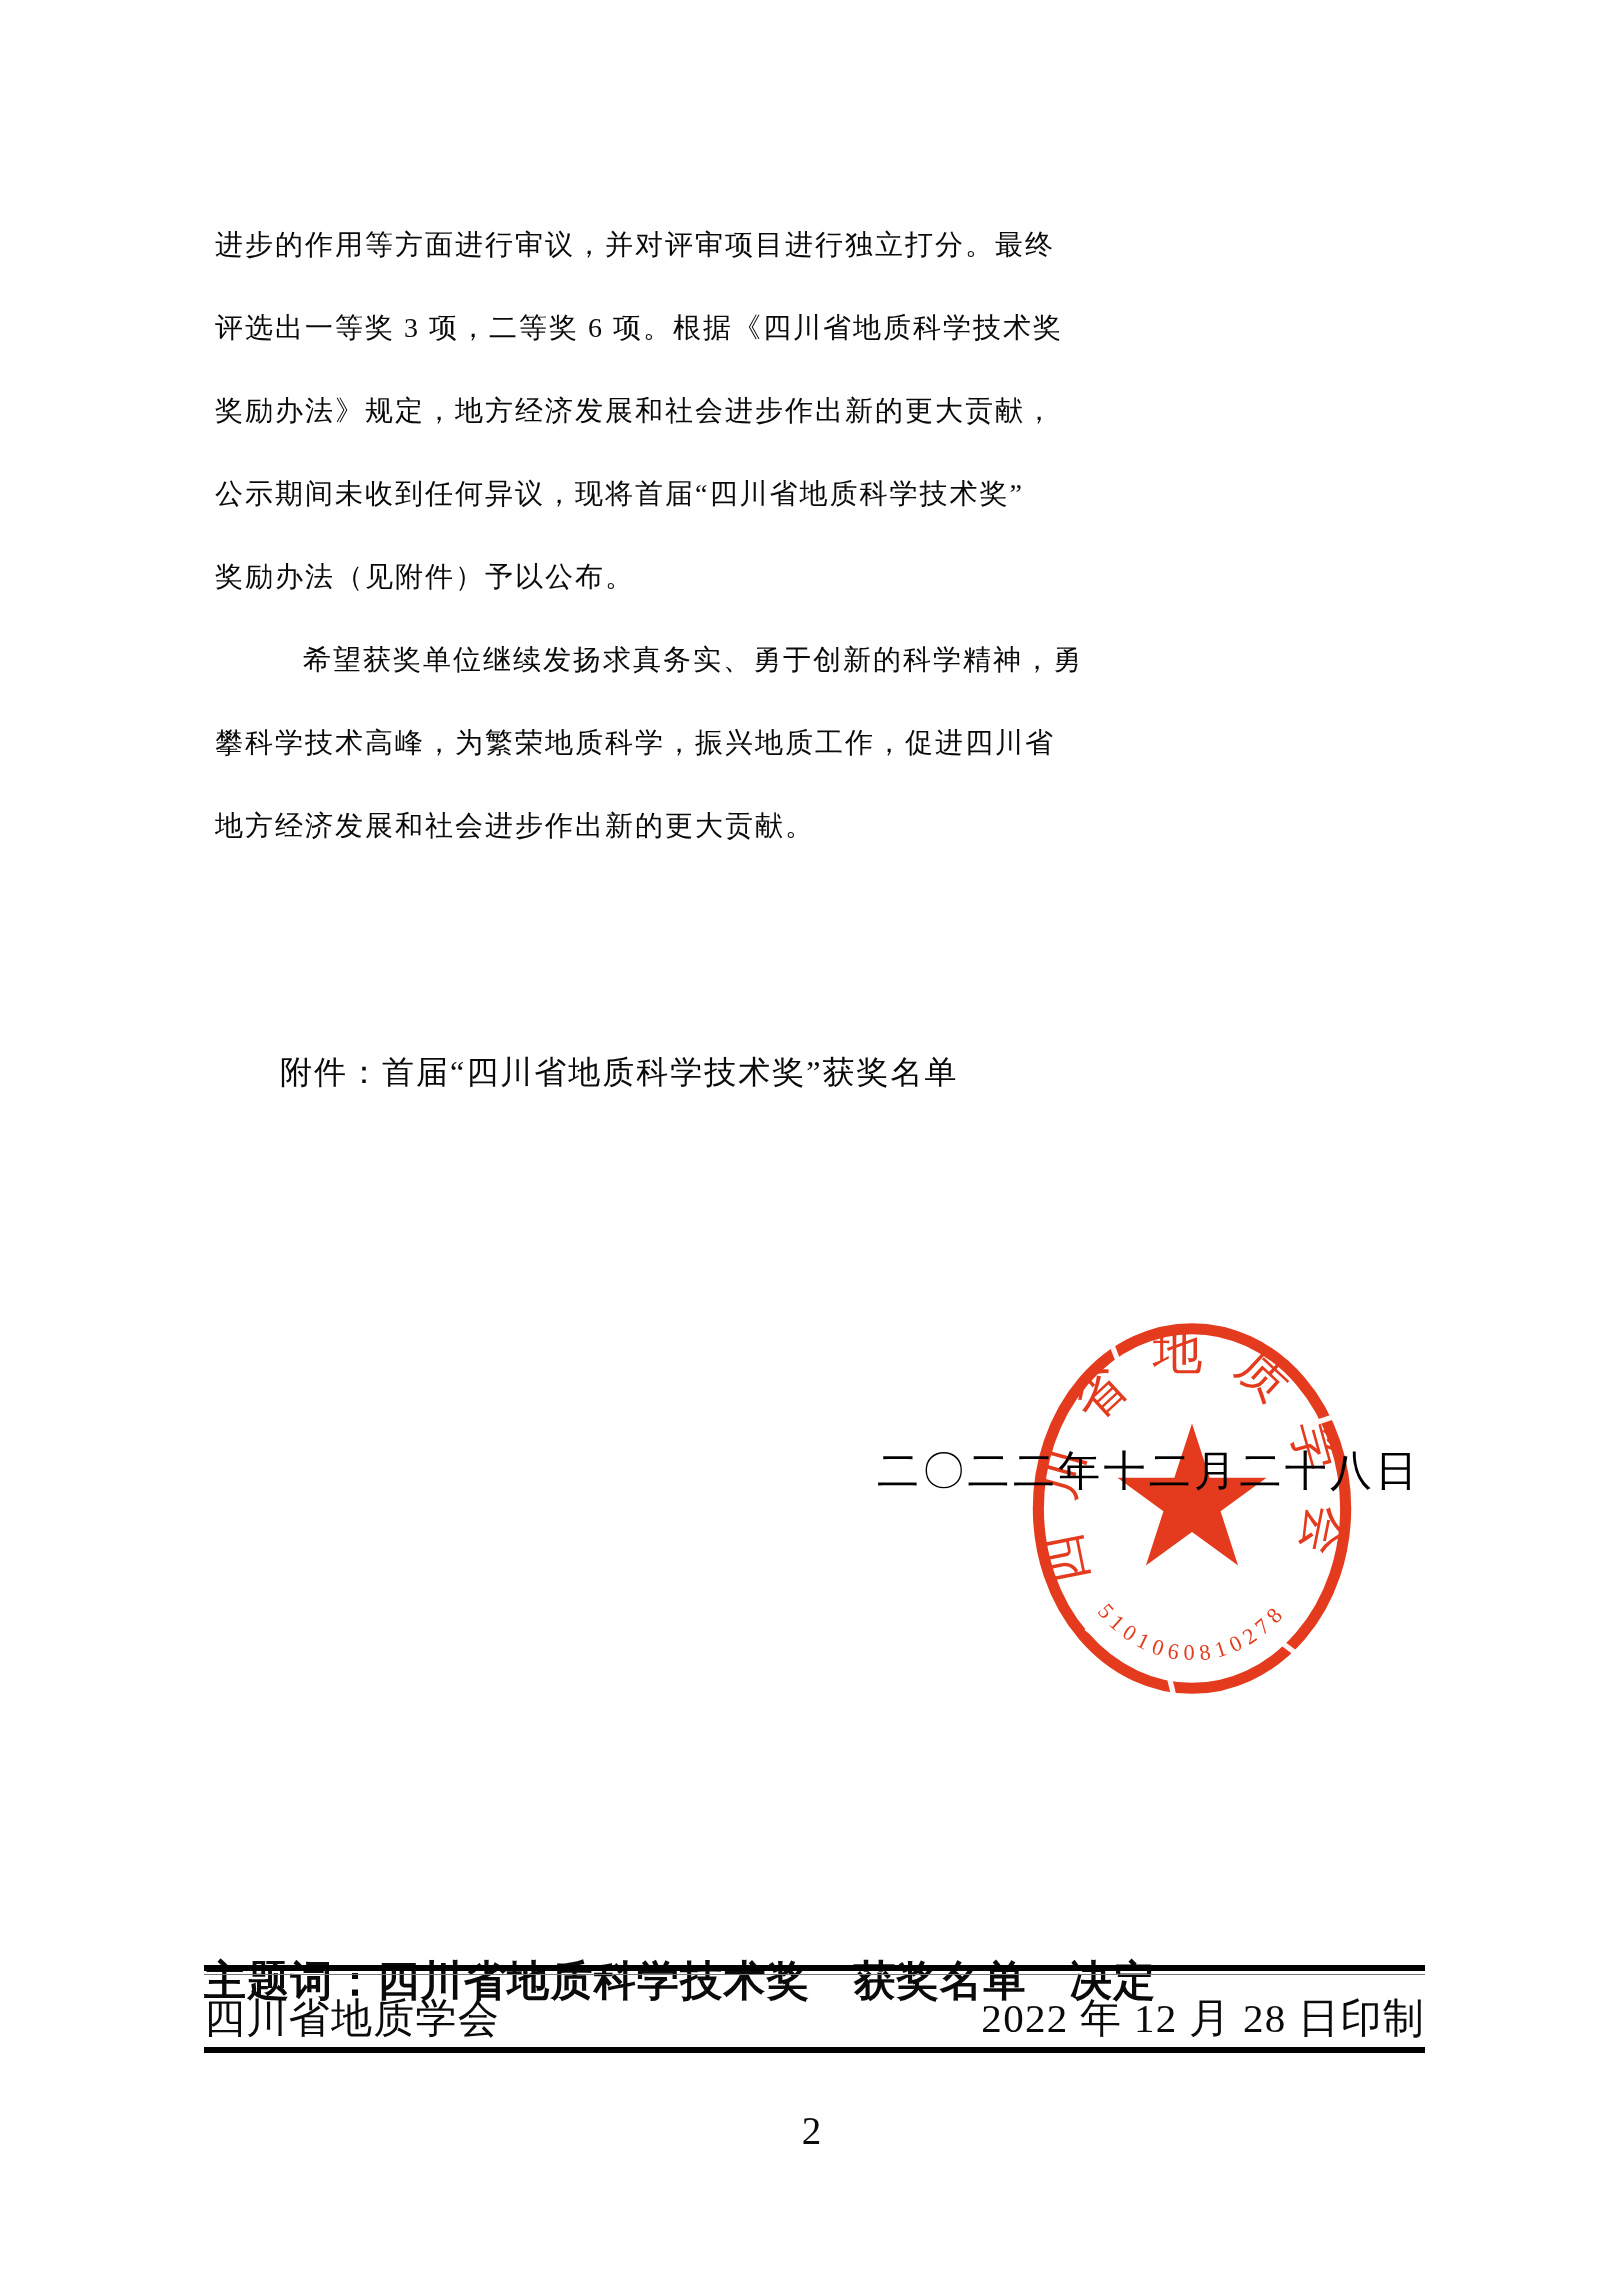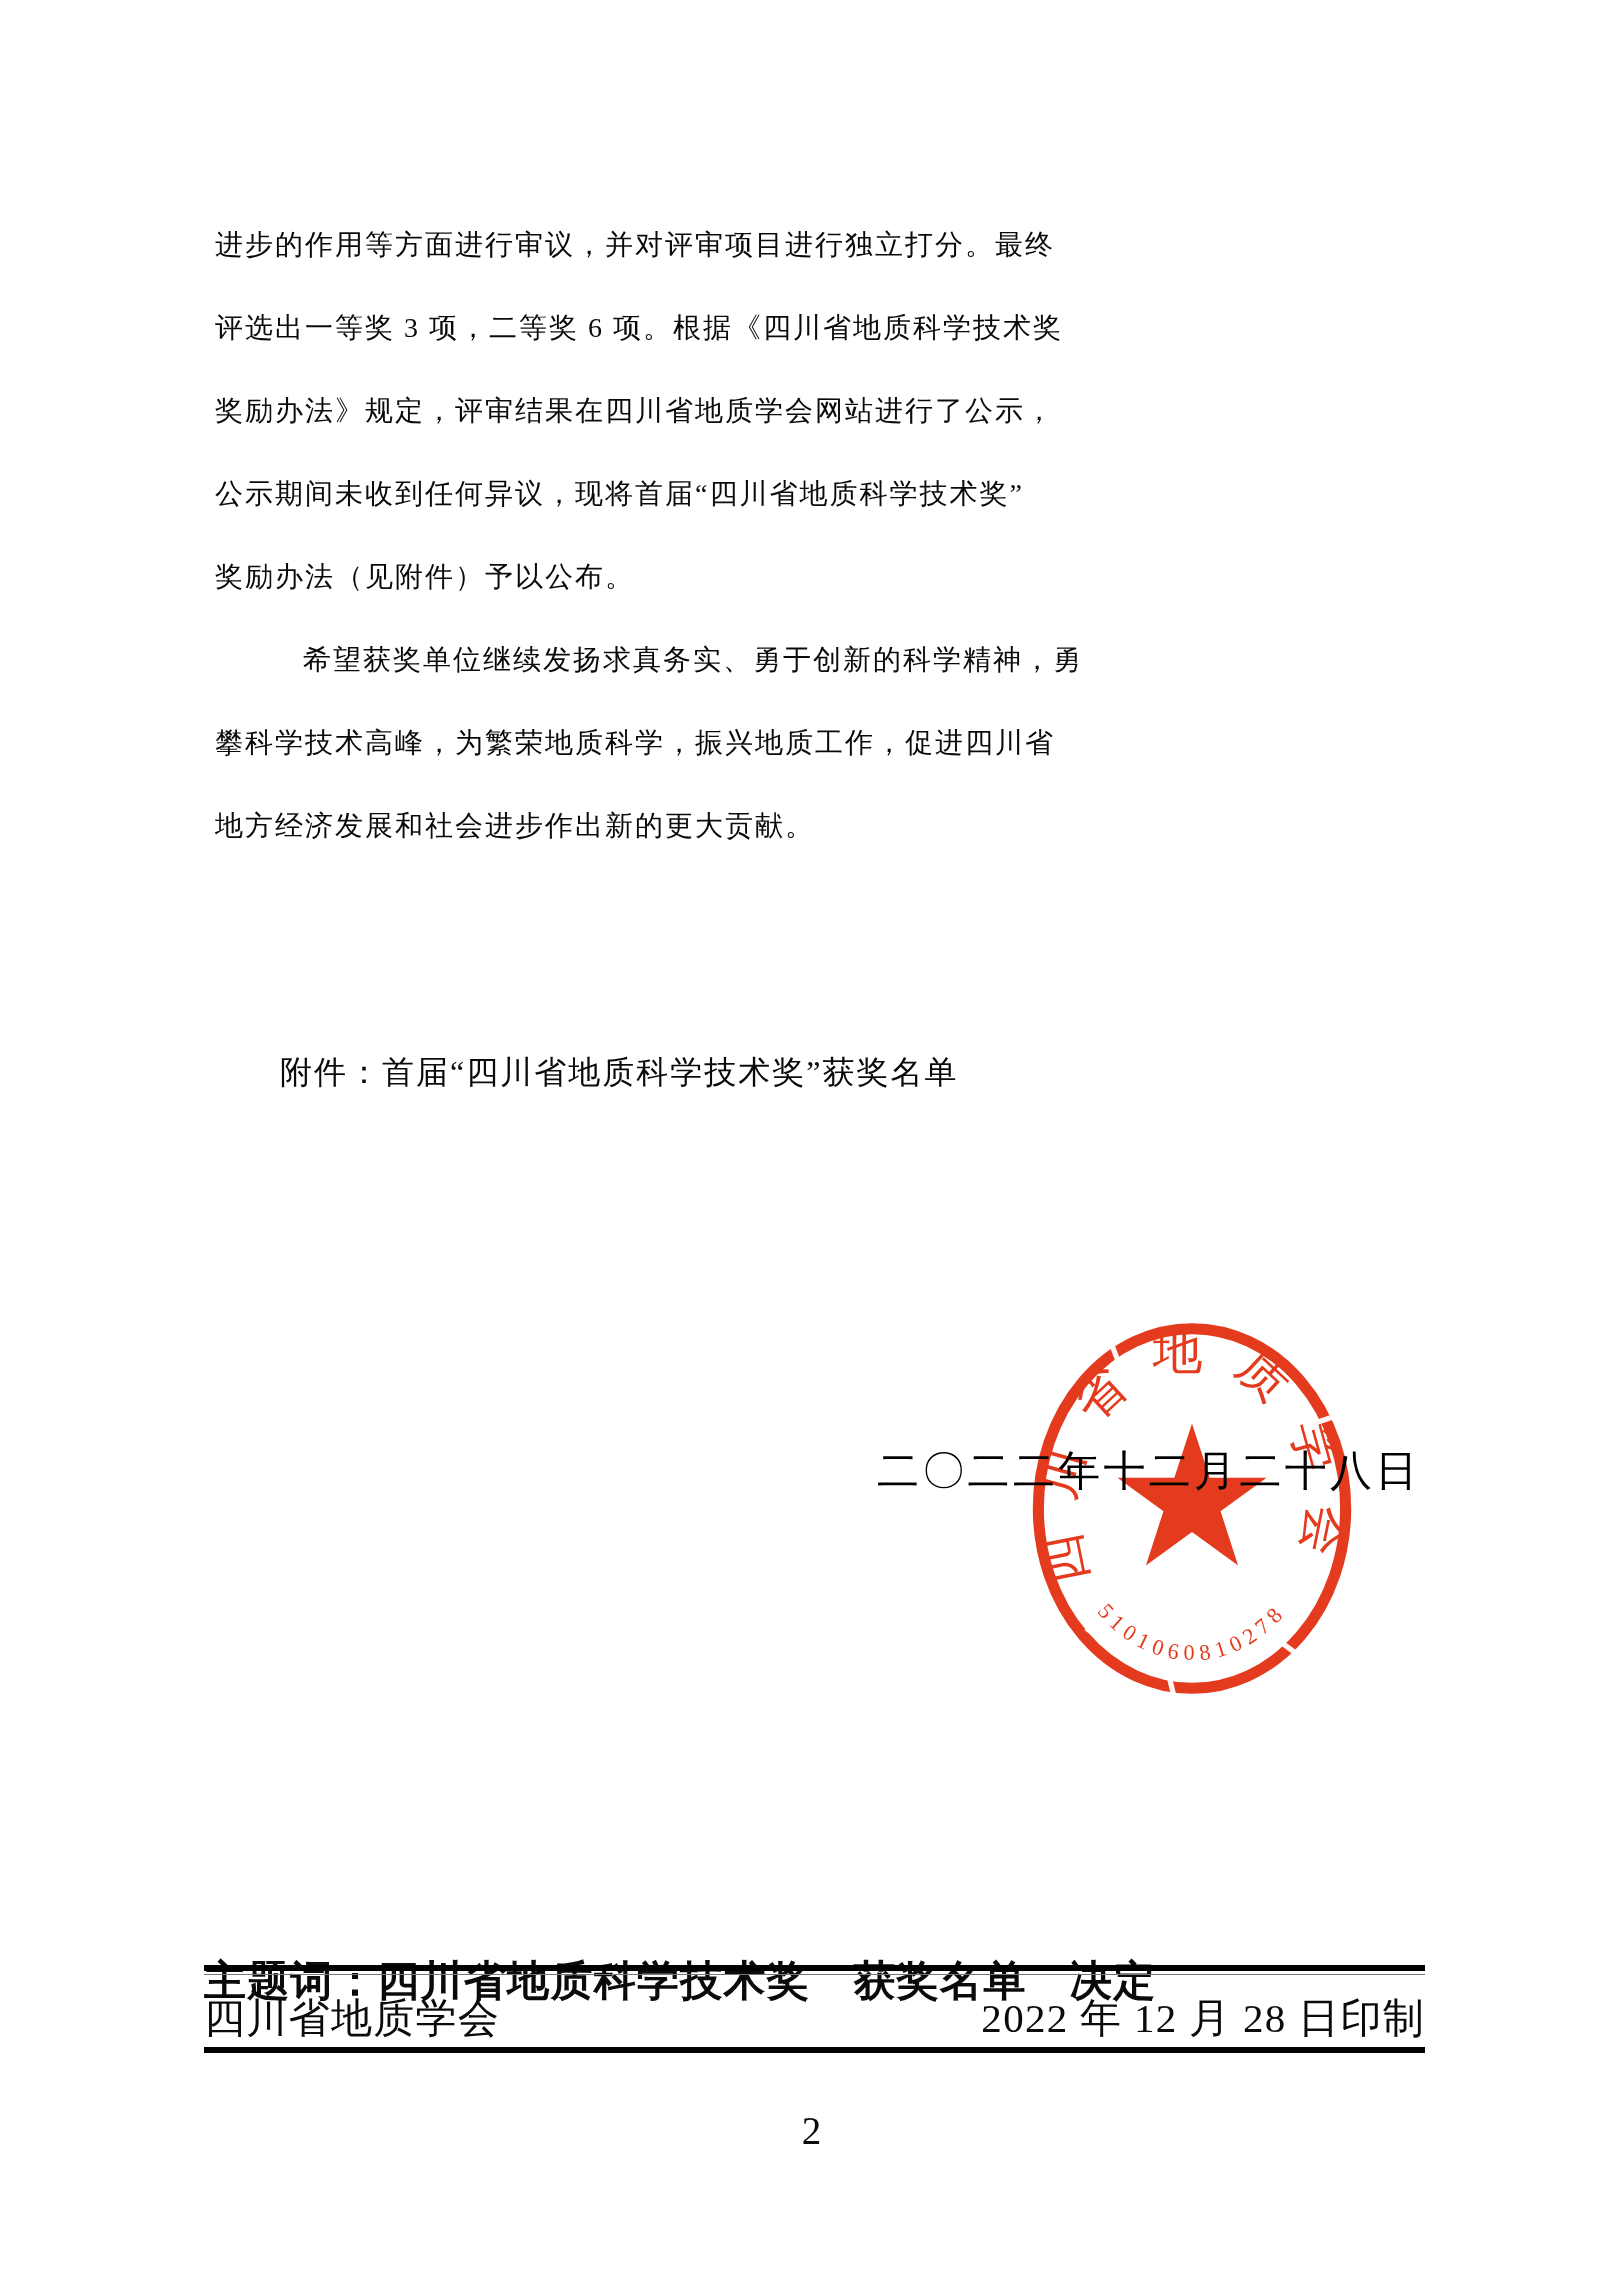--- a/index.html
+++ b/index.html
@@ -62,21 +62,21 @@
   }
 </style>
 </head>
 <body>
 
 <div class="page">
 
   <div class="body-text">
     <div class="line">进步的作用等方面进行审议，并对评审项目进行独立打分。最终</div>
     <div class="line">评选出一等奖 3 项，二等奖 6 项。根据《四川省地质科学技术奖</div>
-    <div class="line">奖励办法》规定，评审结果在四川省地质学会网站进行了公示，</div>
+    <div class="line">奖励办法》规定，地方经济发展和社会进步作出新的更大贡献，</div>
     <div class="line">公示期间未收到任何异议，现将首届“四川省地质科学技术奖”</div>
     <div class="line">奖励办法（见附件）予以公布。</div>
     <div class="line indent">希望获奖单位继续发扬求真务实、勇于创新的科学精神，勇</div>
     <div class="line">攀科学技术高峰，为繁荣地质科学，振兴地质工作，促进四川省</div>
     <div class="line">地方经济发展和社会进步作出新的更大贡献。</div>
   </div>
 
   <div class="attachment-line">附件：首届“四川省地质科学技术奖”获奖名单</div>
 
   <svg class="seal" viewBox="0 0 520 600" xmlns="http://www.w3.org/2000/svg">

